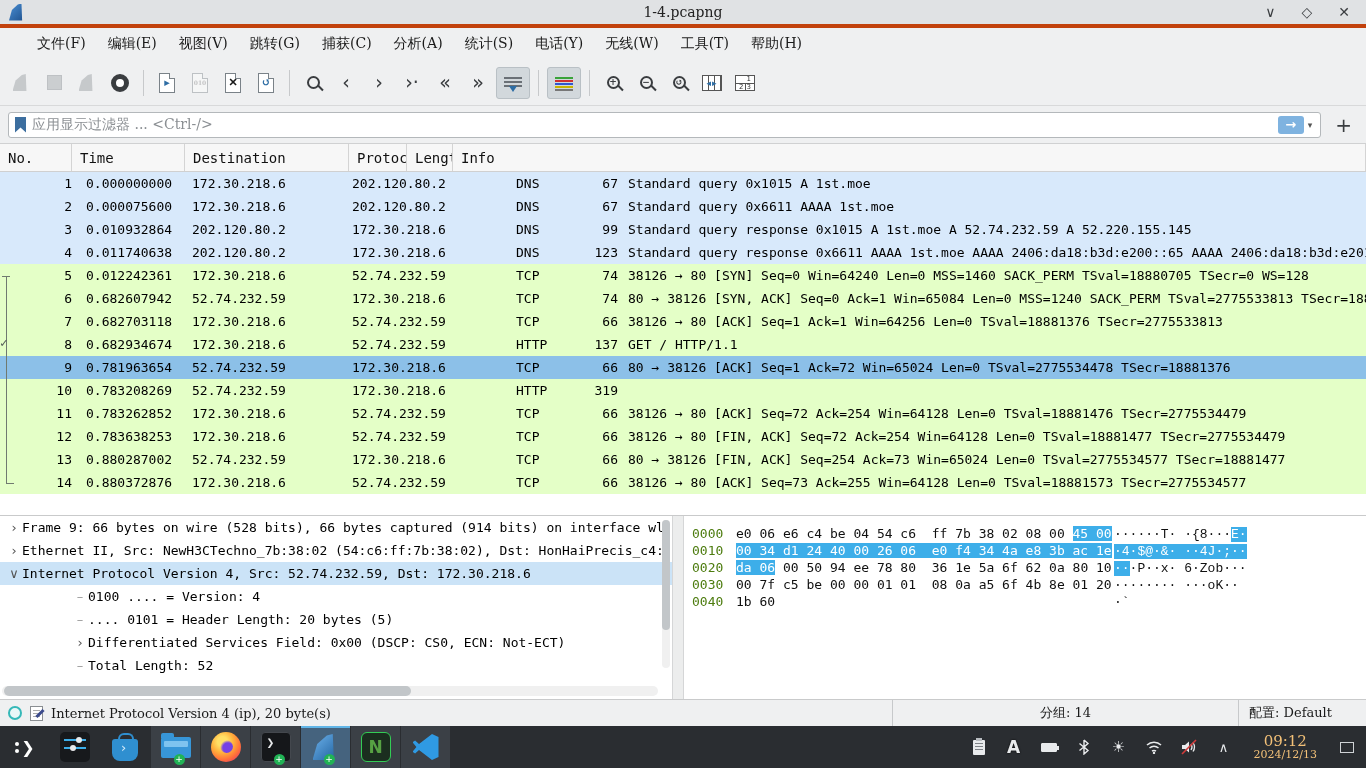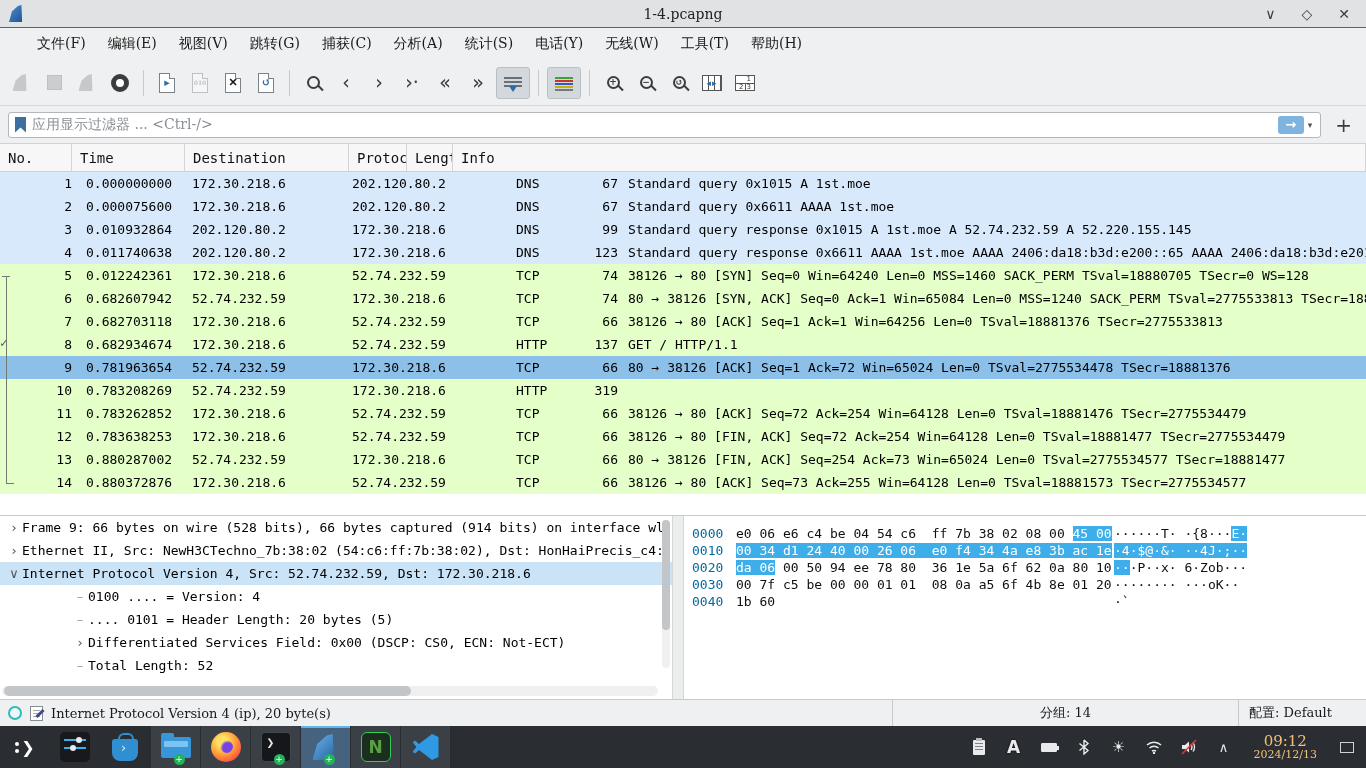--- a/index.html
+++ b/index.html
@@ -1,21 +1,21 @@
 <!DOCTYPE html>
 <html><head>
 <meta charset="utf-8">
 <style>
   * { margin:0; padding:0; box-sizing:border-box; }
   html,body { width:1366px; height:768px; overflow:hidden; }
   body { font-family:"DejaVu Serif", serif; background:#eff0f1; }
   .mono { font-family:"DejaVu Sans Mono", monospace; }
 
   
-  .titlebar { height:28px; background:#e0e2e4; display:flex; align-items:center; position:relative; border-bottom:1px solid #c2410c; }
+  .titlebar { height:28px; background:#e0e2e4; display:flex; align-items:center; position:relative; border-bottom:4px solid #c2410c; }
   .app-fin { width:16px; height:17px; margin-left:9px; background:linear-gradient(135deg,#4a8fd4,#1d4f8b); clip-path:polygon(0 100%,18% 38%,55% 6%,78% 0,82% 100%); }
   .titlebar .title { position:absolute; left:0; right:0; text-align:center; font-size:14px; color:#222; }
   .win-controls { margin-left:auto; display:flex; align-items:center; gap:26px; padding-right:16px; z-index:2; }
   .win-controls span { font-size:14px; color:#3a3d40; cursor:default; line-height:1; }
 
   
   .menubar { height:32px; background:#eff0f1; display:flex; align-items:center; padding-left:26px; }
   .menu-item { font-size:14px; color:#1a1a1a; padding:4px 11px; }
 
   
@@ -95,23 +95,23 @@
   .drow.sel { background:#cbe3f7; }
   .drow .exp { width:16px; color:#555; font-family:"DejaVu Sans", sans-serif; font-size:13px; text-align:center; flex-shrink:0; }
   .drow.ind1 { padding-left:72px; }
   .dvscroll { position:absolute; right:2px; top:4px; width:8px; height:148px; background:#f0f0f0; border-radius:4px; }
   .dvscroll .thumb { position:absolute; top:0; left:0; width:8px; height:110px; background:#c2c6c9; border-radius:4px; }
   .dhscroll { position:absolute; left:2px; right:14px; bottom:3px; height:10px; background:#f0f0f0; border-radius:5px; }
   .dhscroll .thumb { position:absolute; top:0; left:2px; width:62%; height:10px; background:#c2c6c9; border-radius:5px; }
 
   .hexwrap { padding:9px 0 0 8px; }
   .hrow { height:17px; font-size:13px; white-space:pre; line-height:17px; }
-  .hrow .off { color:#0369a1; display:inline-block; width:44px; }
+  .hrow .off { color:#4d7c0f; display:inline-block; width:44px; }
   .hrow .hx { display:inline-block; width:378px; color:#101010; }
-  .hrow .asc { display:inline-block; color:#101010; }
+  .hrow .asc { display:inline-block; color:#101010;font-family:Liberation Mono, monospace; }
   .hl { background:#3daee9; color:#fff; }
 
   
   .statusbar { height:26px; background:#eff0f1; display:flex; align-items:center; font-size:13px; color:#1a1a1a; }
   .sb-left { flex:1; display:flex; align-items:center; gap:8px; padding-left:8px; }
   .sb-expert { width:14px; height:14px; border:2px solid #35b8b8; border-radius:50%; background:#eaf7f7; }
   .sb-note { width:13px; height:15px; background:#fff; border:1px solid #8a8e92; position:relative; }
   .sb-note::before { content:""; position:absolute; left:2px; top:3px; right:2px; height:1px; background:#aaa; box-shadow:0 3px 0 #aaa, 0 6px 0 #aaa; }
   .sb-note::after { content:""; position:absolute; width:10px; height:3px; background:#3b4a8c; right:-3px; top:5px; transform:rotate(-45deg); }
   .sb-mid { width:346px; text-align:center; border-left:1px solid #c7c9cb; align-self:stretch; display:flex; align-items:center; justify-content:center; }

